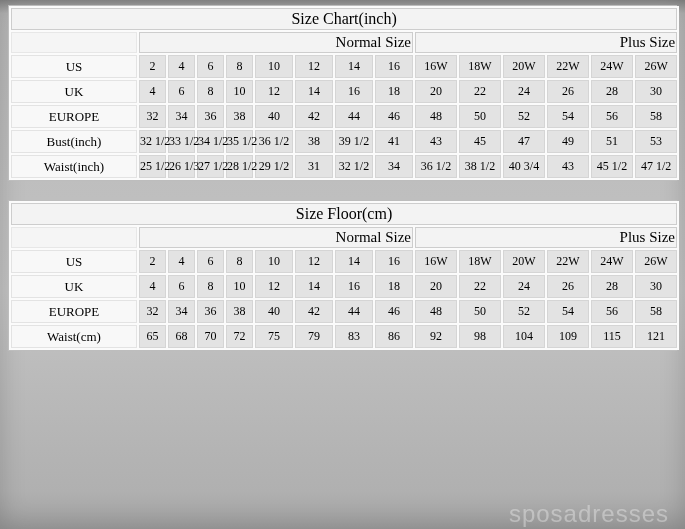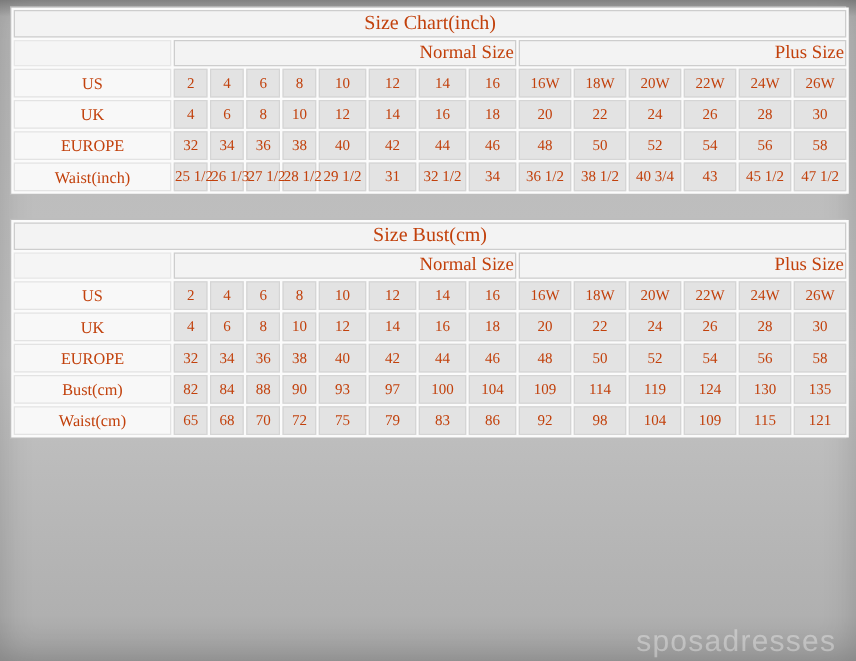--- a/index.html
+++ b/index.html
@@ -23,21 +23,21 @@
     border: 1px solid #bdbdbd;
     box-sizing: border-box;
   }
   .card + .card { margin-top: 19px; }
   table {
     width: 100%;
     table-layout: fixed;
     border-collapse: separate;
     border-spacing: 2px;
     background: #fbfbfb;
-    color: #c2410c;
+    color: #000000;
   }
   td { box-sizing: border-box; }
   .title-cell {
     height: 21px;
     background: #f3f3f3;
     border: 1px solid #cdcdcd;
     text-align: center;
     font-size: 16px;
   }
   .group-cell {
@@ -164,20 +164,37 @@
             <td class="data-cell">44</td>
             <td class="data-cell">46</td>
             <td class="data-cell">48</td>
             <td class="data-cell">50</td>
             <td class="data-cell">52</td>
             <td class="data-cell">54</td>
             <td class="data-cell">56</td>
             <td class="data-cell">58</td>
           </tr>
           <tr>
+            <td class="label-cell">Bust(inch)</td>
+            <td class="data-cell">32 1/2</td>
+            <td class="data-cell">33 1/2</td>
+            <td class="data-cell">34 1/2</td>
+            <td class="data-cell">35 1/2</td>
+            <td class="data-cell">36 1/2</td>
+            <td class="data-cell">38</td>
+            <td class="data-cell">39 1/2</td>
+            <td class="data-cell">41</td>
+            <td class="data-cell">43</td>
+            <td class="data-cell">45</td>
+            <td class="data-cell">47</td>
+            <td class="data-cell">49</td>
+            <td class="data-cell">51</td>
+            <td class="data-cell">53</td>
+          </tr>
+          <tr>
             <td class="label-cell">Waist(inch)</td>
             <td class="data-cell">25 1/2</td>
             <td class="data-cell">26 1/3</td>
             <td class="data-cell">27 1/2</td>
             <td class="data-cell">28 1/2</td>
             <td class="data-cell">29 1/2</td>
             <td class="data-cell">31</td>
             <td class="data-cell">32 1/2</td>
             <td class="data-cell">34</td>
             <td class="data-cell">36 1/2</td>
@@ -205,21 +222,21 @@
           <col class="c-m">
         <col class="c-p">
           <col class="c-p">
           <col class="c-p">
           <col class="c-p">
           <col class="c-p">
           <col class="c-p">
       </colgroup>
       <tbody>
         <tr>
-          <td class="title-cell" colspan="15">Size Bust(cm)</td>
+          <td class="title-cell" colspan="15">Size Floor(cm)</td>
         </tr>
         <tr>
           <td class="corner-cell"></td>
           <td class="group-cell" colspan="8">Normal Size</td>
           <td class="group-cell" colspan="6">Plus Size</td>
         </tr>
       </tbody>
       <tbody>
           <tr>
             <td class="label-cell">US</td>
@@ -266,37 +283,20 @@
             <td class="data-cell">44</td>
             <td class="data-cell">46</td>
             <td class="data-cell">48</td>
             <td class="data-cell">50</td>
             <td class="data-cell">52</td>
             <td class="data-cell">54</td>
             <td class="data-cell">56</td>
             <td class="data-cell">58</td>
           </tr>
           <tr>
-            <td class="label-cell">Bust(cm)</td>
-            <td class="data-cell">82</td>
-            <td class="data-cell">84</td>
-            <td class="data-cell">88</td>
-            <td class="data-cell">90</td>
-            <td class="data-cell">93</td>
-            <td class="data-cell">97</td>
-            <td class="data-cell">100</td>
-            <td class="data-cell">104</td>
-            <td class="data-cell">109</td>
-            <td class="data-cell">114</td>
-            <td class="data-cell">119</td>
-            <td class="data-cell">124</td>
-            <td class="data-cell">130</td>
-            <td class="data-cell">135</td>
-          </tr>
-          <tr>
             <td class="label-cell">Waist(cm)</td>
             <td class="data-cell">65</td>
             <td class="data-cell">68</td>
             <td class="data-cell">70</td>
             <td class="data-cell">72</td>
             <td class="data-cell">75</td>
             <td class="data-cell">79</td>
             <td class="data-cell">83</td>
             <td class="data-cell">86</td>
             <td class="data-cell">92</td>

